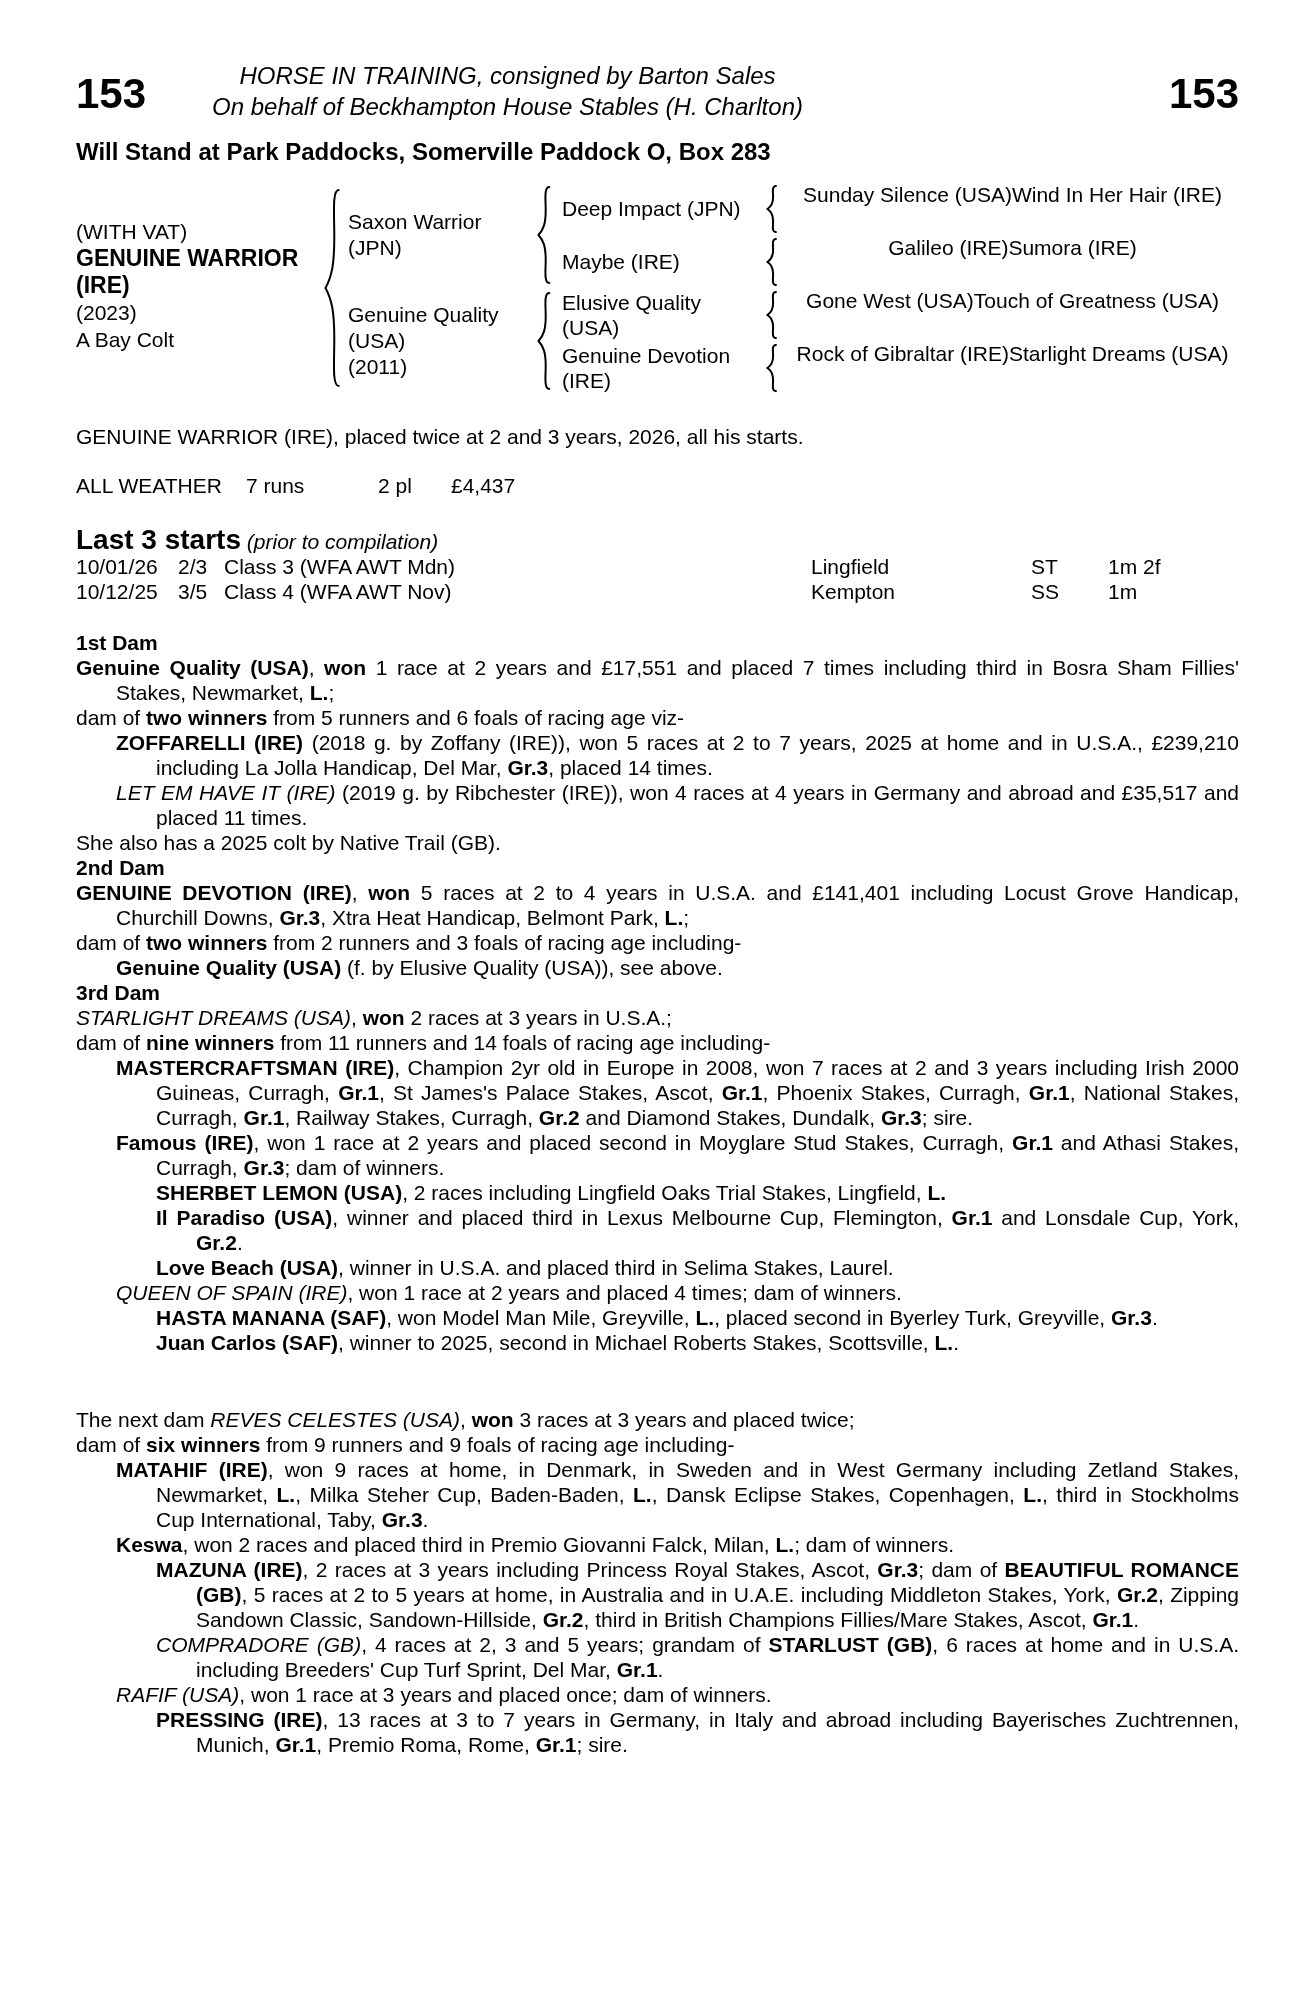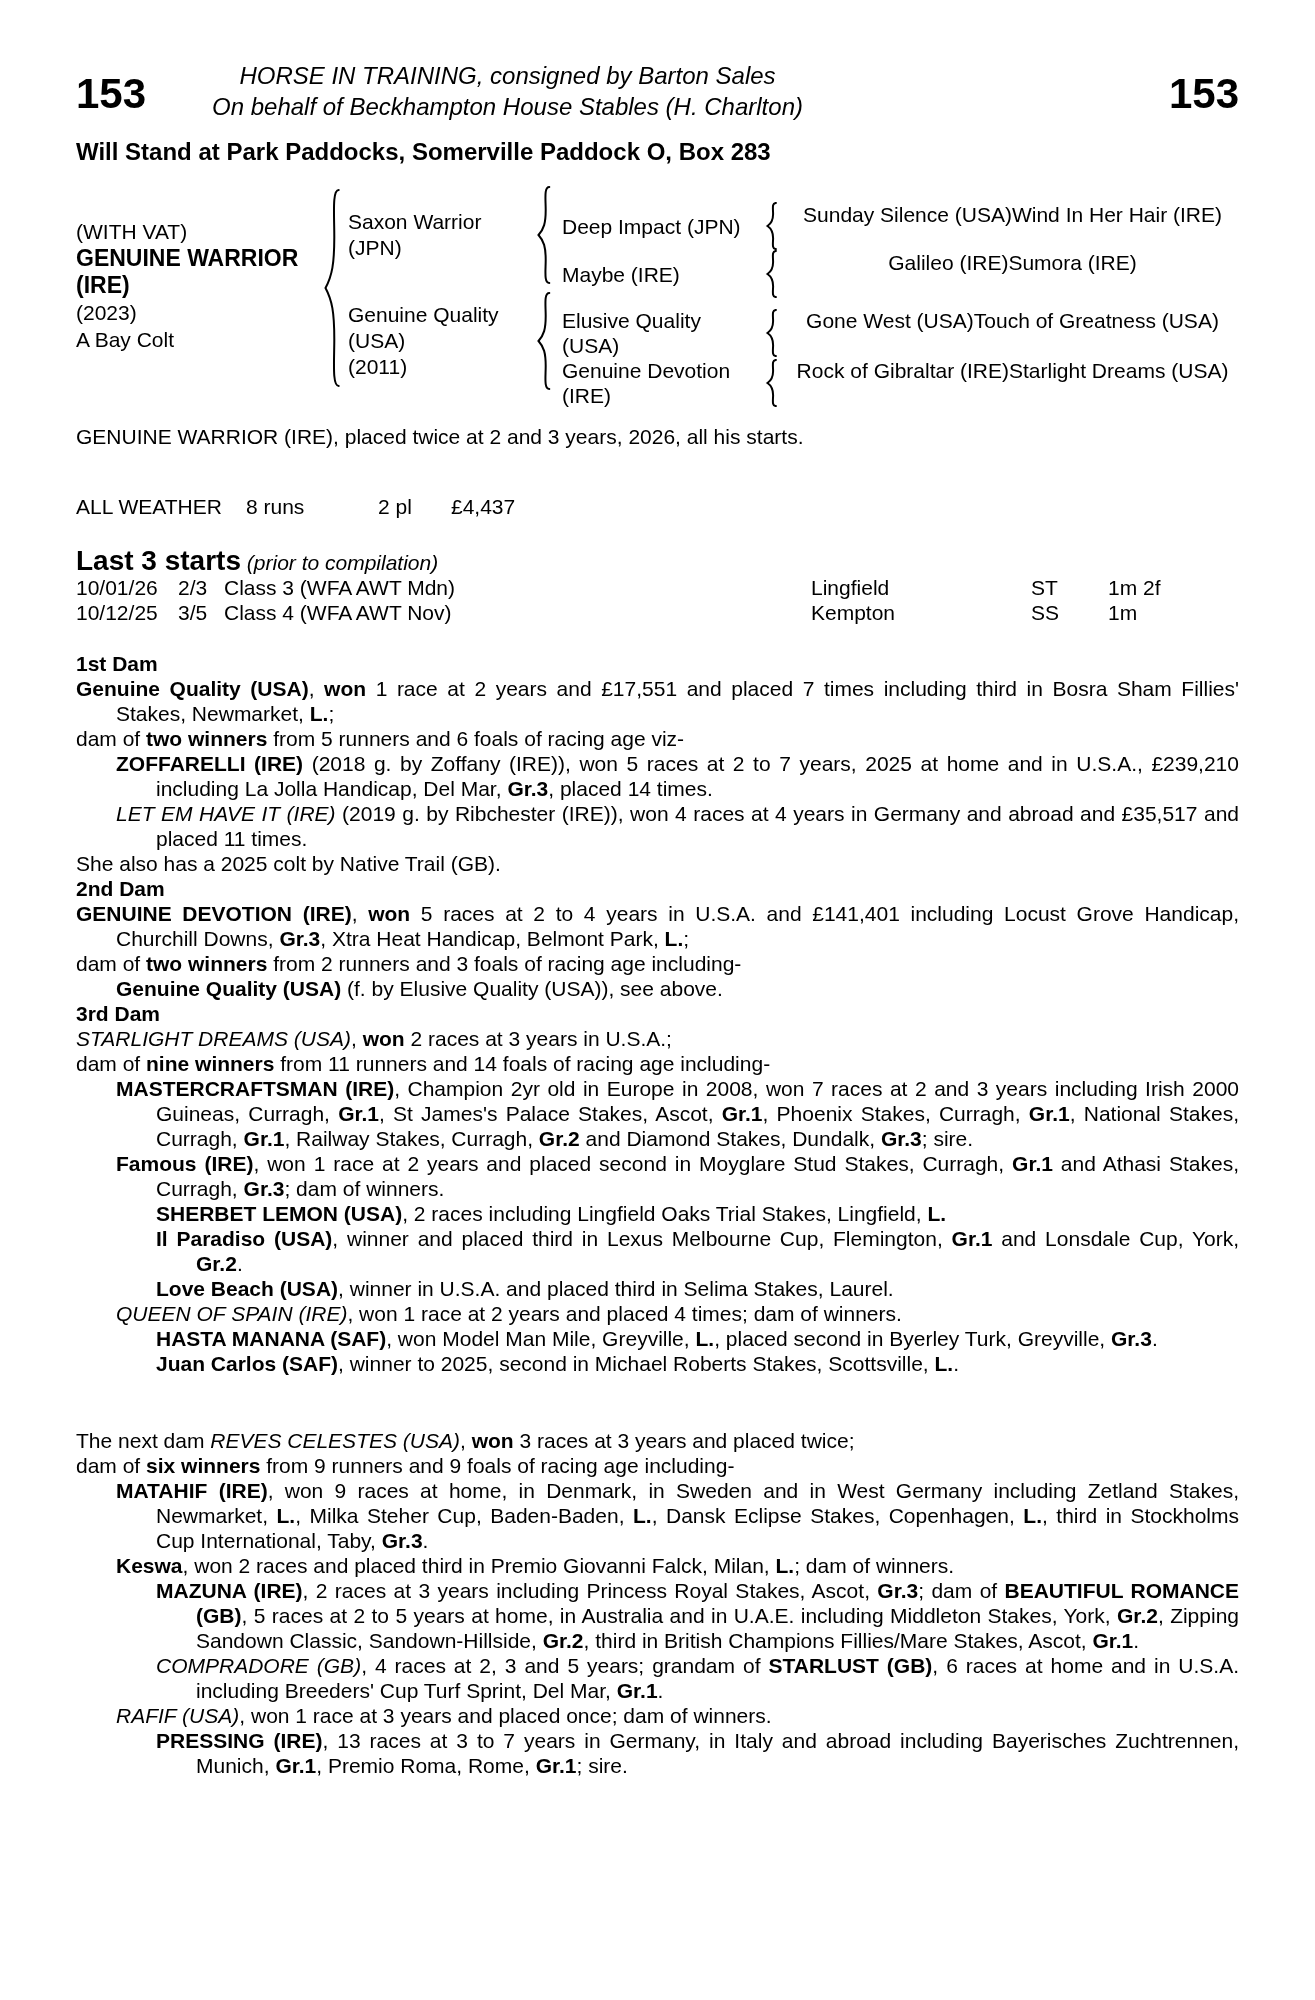--- a/index.html
+++ b/index.html
@@ -30,29 +30,29 @@
   .brace svg { display:block; }
   .brace.big { width:34px; }
   .brace.big svg { height:204px; width:22px; }
   .brace.med { width:26px; margin-right:6px; }
   .brace.med svg { height:100px; width:18px; }
   .brace.sm { width:22px; margin-right:4px; }
   .brace.sm svg { height:48px; width:14px; }
   .halves { flex:1; display:flex; flex-direction:column; }
   .half { display:flex; height:106px; }
   .gen1 { width:182px; display:flex; align-items:center; white-space:pre-line; line-height:26px; }
-  .quarters { flex:1; display:flex; flex-direction:column;margin-top:20px; }
+  .quarters { flex:1; display:flex; flex-direction:column; }
   .quarter { display:flex; height:53px; }
   .gen2 { width:198px; display:flex; align-items:center; white-space:pre-line; line-height:25px; }
   .pair { flex:1; display:flex; justify-content:center; }
   .gen3 { line-height:26px; }
 
   
   .summary { margin:30px 0 0 0; }
-  .stats-row { display:flex; margin-top:45px; }
+  .stats-row { display:flex; margin-top:24px; }
   .stats-row .c1 { width:170px; }
   .stats-row .c2 { width:132px; }
   .stats-row .c3 { width:73px; }
   .ls-head { margin-top:29px; }
   .ls-head .t { font-weight:700; font-size:28px; }
   .ls-head .s { font-style:italic; }
   .ls-row { display:flex; }
   .ls-date { width:102px; }
   .ls-result { width:46px; }
   .ls-race { width:587px; }
@@ -175,21 +175,21 @@
           </div>
         </div>
       </div>
     </div>
   </div>
 
   <p class="summary">GENUINE WARRIOR (IRE), placed twice at 2 and 3 years, 2026, all his starts.</p>
 
   <div class="stats-row">
     <span class="c1">ALL WEATHER</span>
-    <span class="c2">8 runs</span>
+    <span class="c2">7 runs</span>
     <span class="c3">2 pl</span>
     <span class="c4">£4,437</span>
   </div>
 
   <div class="ls-head">
     <span class="t">Last 3 starts</span>
     <span class="s">(prior to compilation)</span>
   </div>
   <div>
       <div class="ls-row">

